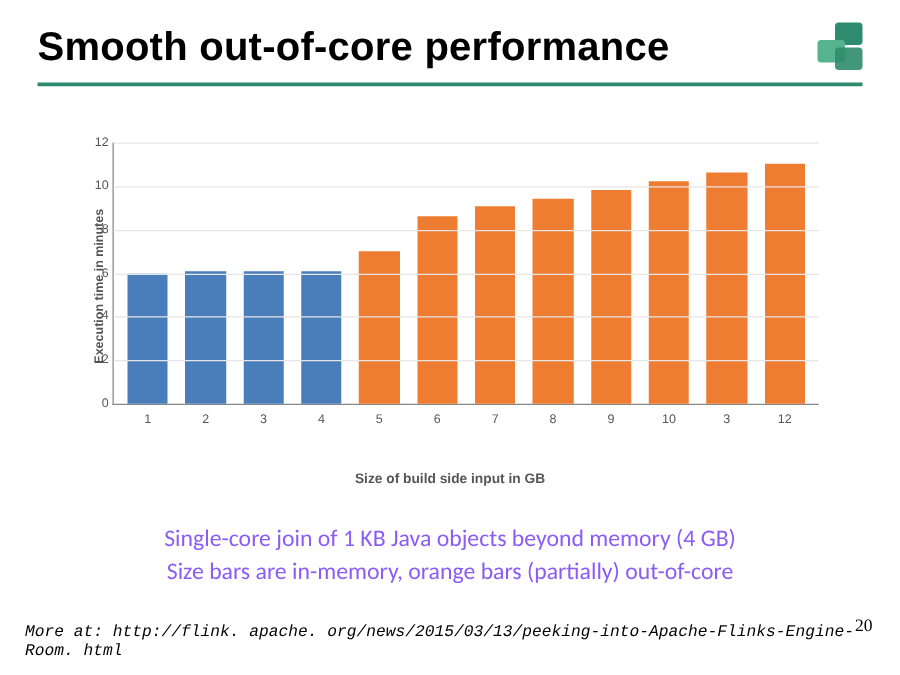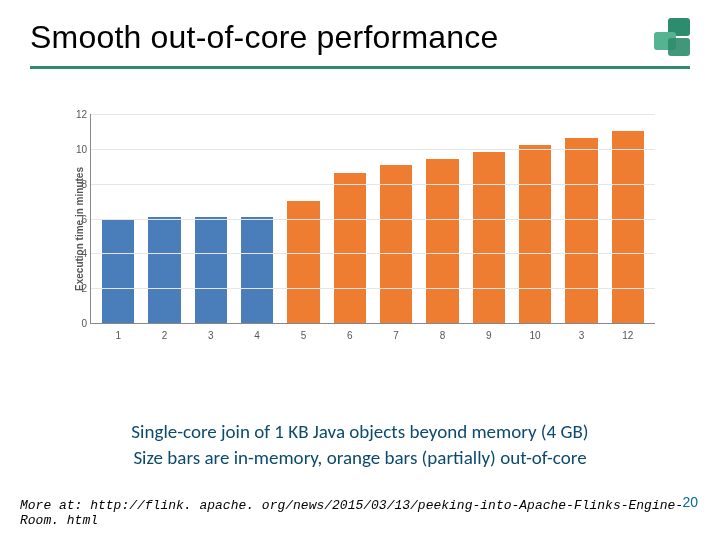--- a/index.html
+++ b/index.html
@@ -11,21 +11,21 @@
     position: relative;
     overflow: hidden;
   }
   .header {
     display: flex;
     align-items: center;
     padding: 18px 30px 0 30px;
   }
   .title {
     font-size: 32px;
-    font-weight: 400;
+    font-weight: 700;
     color: #000;
     flex: 1;
     letter-spacing: 0.2px;
   }
   .logo {
     width: 48px; height: 38px;
     position: relative;
   }
   .logo .sq {
     position: absolute;
@@ -113,56 +113,57 @@
     left: 50%;
     transform: translateX(-50%);
     font-size: 10px;
     color: #555;
   }
   .caption {
     margin: 70px 40px 0 40px;
     text-align: center;
     font-family: Calibri, Arial, sans-serif;
     font-size: 19px;
-    color: #0c4a6e;
+    color: #8b5cf6;
     line-height: 1.35;
   }
   .footer {
     position: absolute;
     bottom: 12px;
     left: 20px;
     font-family: Liberation Mono, monospace;
     font-size: 13px;
     font-style: italic;
     color: #000;
   }
   .pagenum {
     position: absolute;
     bottom: 30px;
     right: 22px;
     font-size: 14px;
-    color: #0369a1;
-    font-family: Liberation Sans, sans-serif;
+    color: #000000;
+    font-family: Liberation Serif, serif;
   }
 </style>
 </head>
 <body>
 
 <div class="header">
   <div class="title">Smooth out-of-core performance</div>
   <div class="logo">
     <div class="sq a"></div>
       <div class="sq b"></div>
       <div class="sq c"></div>
   </div>
 </div>
 <hr class="rule">
 
 <div class="chart-wrap">
   <div class="ylabel">Execution time in minutes</div>
+  <div class="xlabel">Size of build side input in GB</div>
   <div class="plot">
 
     <div class="bars">
         <div class="bar-slot">
           <div class="bar blue" style="height: 50%;"></div>
           <div class="cat">1</div>
         </div>
         <div class="bar-slot">
           <div class="bar blue" style="height: 50.8333%;"></div>
           <div class="cat">2</div>

